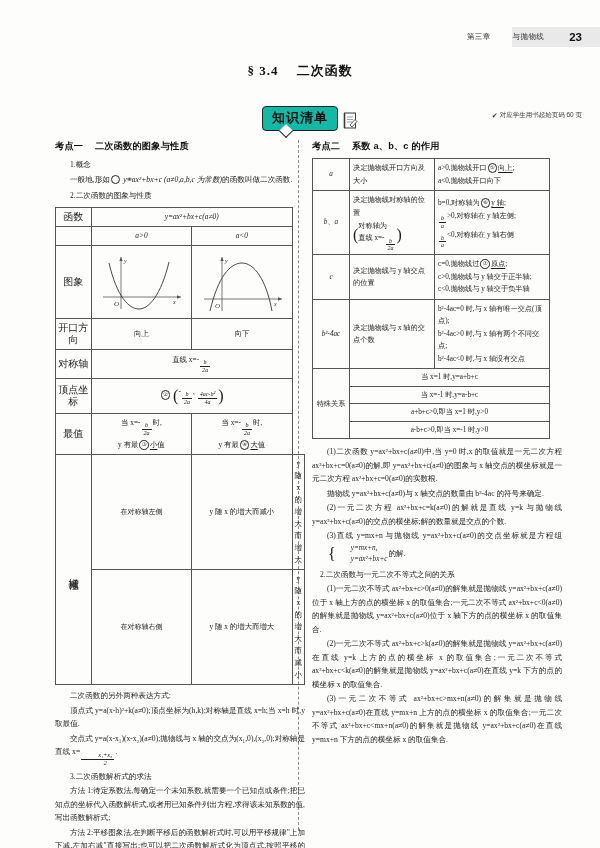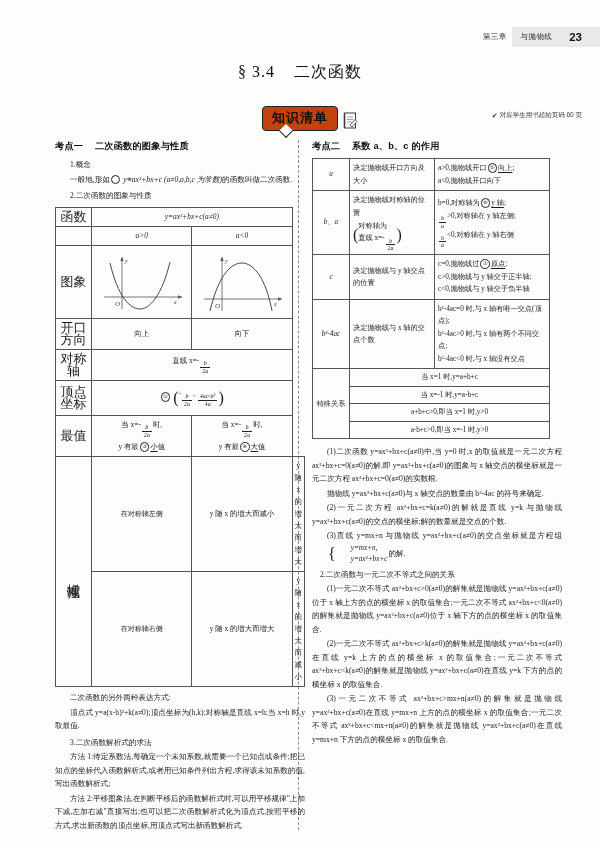--- a/index.html
+++ b/index.html
@@ -2,33 +2,33 @@
 <html><head>
 <meta charset="utf-8">
 <style>
   html,body{margin:0;padding:0;background:#c9c9c9;}
   body{font-family:"Liberation Serif","DejaVu Serif",serif;}
   .page{
     position:relative;width:600px;height:848px;background:#fdfdfb;margin:0 auto;
     overflow:hidden;box-sizing:border-box;
   }
   
-  .hdr{position:absolute;top:31px;right:18px;display:flex;align-items:center;gap:14px;}
+  .hdr{position:absolute;top:31px;right:18px;display:flex;align-items:center;gap:22px;}
   .hdr-band{position:absolute;top:27px;right:0;width:88px;height:20px;background:#e9e9e9;}
   .hdr-ch,.hdr-sec{font-size:7.5px;color:#2b2b2b;font-family:"Liberation Sans",sans-serif;letter-spacing:.4px;}
   .hdr-pg{position:relative;font-size:11.5px;font-weight:bold;color:#111;
     font-family:"Liberation Sans",sans-serif;margin-left:3px;}
   .title{position:absolute;top:62px;left:0;width:600px;text-align:center;
-    font-size:16px;font-weight:normal;color:#111;letter-spacing:1px;}
+    font-size:13px;font-weight:bold;color:#111;letter-spacing:1px;}
   .title .sec{font-family:"Liberation Serif",serif;}
   .title .nm{margin-left:14px;}
   
   .badge-wrap{position:absolute;top:106px;left:262px;display:flex;align-items:flex-end;}
   .badge{position:relative;border:1.3px solid #222;border-radius:4px;padding:2px 9px 3px;
-    background:#c2410c;font-size:13px;font-weight:bold;letter-spacing:1px;color:#111;}
+    background:#14b8a6;font-size:13px;font-weight:bold;letter-spacing:1px;color:#111;}
   .badge:after{content:"";position:absolute;left:18px;bottom:-6px;width:9px;height:9px;
     background:#fff;border-right:1.3px solid #222;border-bottom:1.3px solid #222;
     transform:rotate(45deg);}
   .badge-ico{width:17px;height:19px;margin-left:3px;margin-bottom:1px;position:relative;}
   .note{position:absolute;top:111px;right:18px;font-size:6.5px;color:#3a3a3a;
     font-family:"Liberation Sans",sans-serif;display:flex;align-items:center;gap:2px;}
   .note-ico{font-size:7px;}
   
   .cols{position:absolute;top:140px;left:0;width:600px;height:690px;}
   .col{position:absolute;top:0;width:250px;}
@@ -49,21 +49,21 @@
   .f .den{padding:0 2px;}
   .cir{display:inline-block;border:.8px solid #222;border-radius:50%;
     width:7.5px;height:7.5px;line-height:7.2px;text-align:center;font-size:5.6px;
     font-family:"Liberation Sans",sans-serif;margin:0 1px;vertical-align:1px;}
   .ul{text-decoration:underline;text-underline-offset:1.5px;}
   
   table.m{border-collapse:collapse;width:250px;margin:4px 0 4px 0;
     font-size:7.4px;color:#1c1c1c;}
   table.m td{border:.7px solid #555;text-align:center;vertical-align:middle;
     padding:3px 2px;line-height:12px;}
-  table.m td.lab{font-family:"Liberation Sans",sans-serif;font-size:13px;}
+  table.m td.lab{font-family:"Liberation Sans",sans-serif;font-size:10px;}
   table.r{border-collapse:collapse;width:238px;margin:4px 0 6px 0;
     font-size:7.2px;color:#1c1c1c;}
   table.r td{border:.7px solid #555;vertical-align:middle;padding:3px 3px;line-height:12.5px;}
   table.r td.c{text-align:center;}
   .vert{writing-mode:vertical-rl;text-orientation:upright;letter-spacing:1px;
     display:inline-block;line-height:1;}
   svg.par{display:block;margin:0 auto;}
   .brace{display:inline-flex;align-items:center;vertical-align:middle;}
   .brace .bar{font-size:2.2em;font-weight:100;line-height:.8;}
   .sys{display:inline-flex;align-items:center;vertical-align:middle;margin:0 1px;}
@@ -226,20 +226,26 @@
             <span>在对称轴右侧</span>
           </td>
           <td>y 随 x 的增大而增大</td>
           <td>y 随 x 的增大而减小</td>
         </tr>
       </tbody>
         </table>
 
       <p class="t ind">二次函数的另外两种表达方式:</p>
       <p class="t ind">顶点式 y=a(x-h)²+k(a≠0);顶点坐标为(h,k);对称轴是直线 x=h;当 x=h 时,y 取最值.</p>
+      <p class="t ind">
+        <span>交点式 y=a(x-x₁)(x-x₂)(a≠0);抛物线与 x 轴的交点为(x₁,0),(x₂,0);对称轴是直线 x=</span><span class="f">
+            <span class="num"><i>x₁+x₂</i></span>
+            <span class="den"><i>2</i></span>
+          </span><span>.</span>
+      </p>
 
       <div class="sub">3.二次函数解析式的求法</div>
       <p class="t ind">方法 1:待定系数法,每确定一个未知系数,就需要一个已知点或条件;把已知点的坐标代入函数解析式,或者用已知条件列出方程,求得该未知系数的值,写出函数解析式;</p>
       <p class="t ind">方法 2:平移图象法,在判断平移后的函数解析式时,可以用平移规律"上加下减,左加右减"直接写出;也可以把二次函数解析式化为顶点式,按照平移的方式,求出新函数的顶点坐标,用顶点式写出新函数解析式.</p>
     </div>
 
     <div class="col col-r">
 
       <h3 class="kp">
         <span class="lbl">考点二</span>

